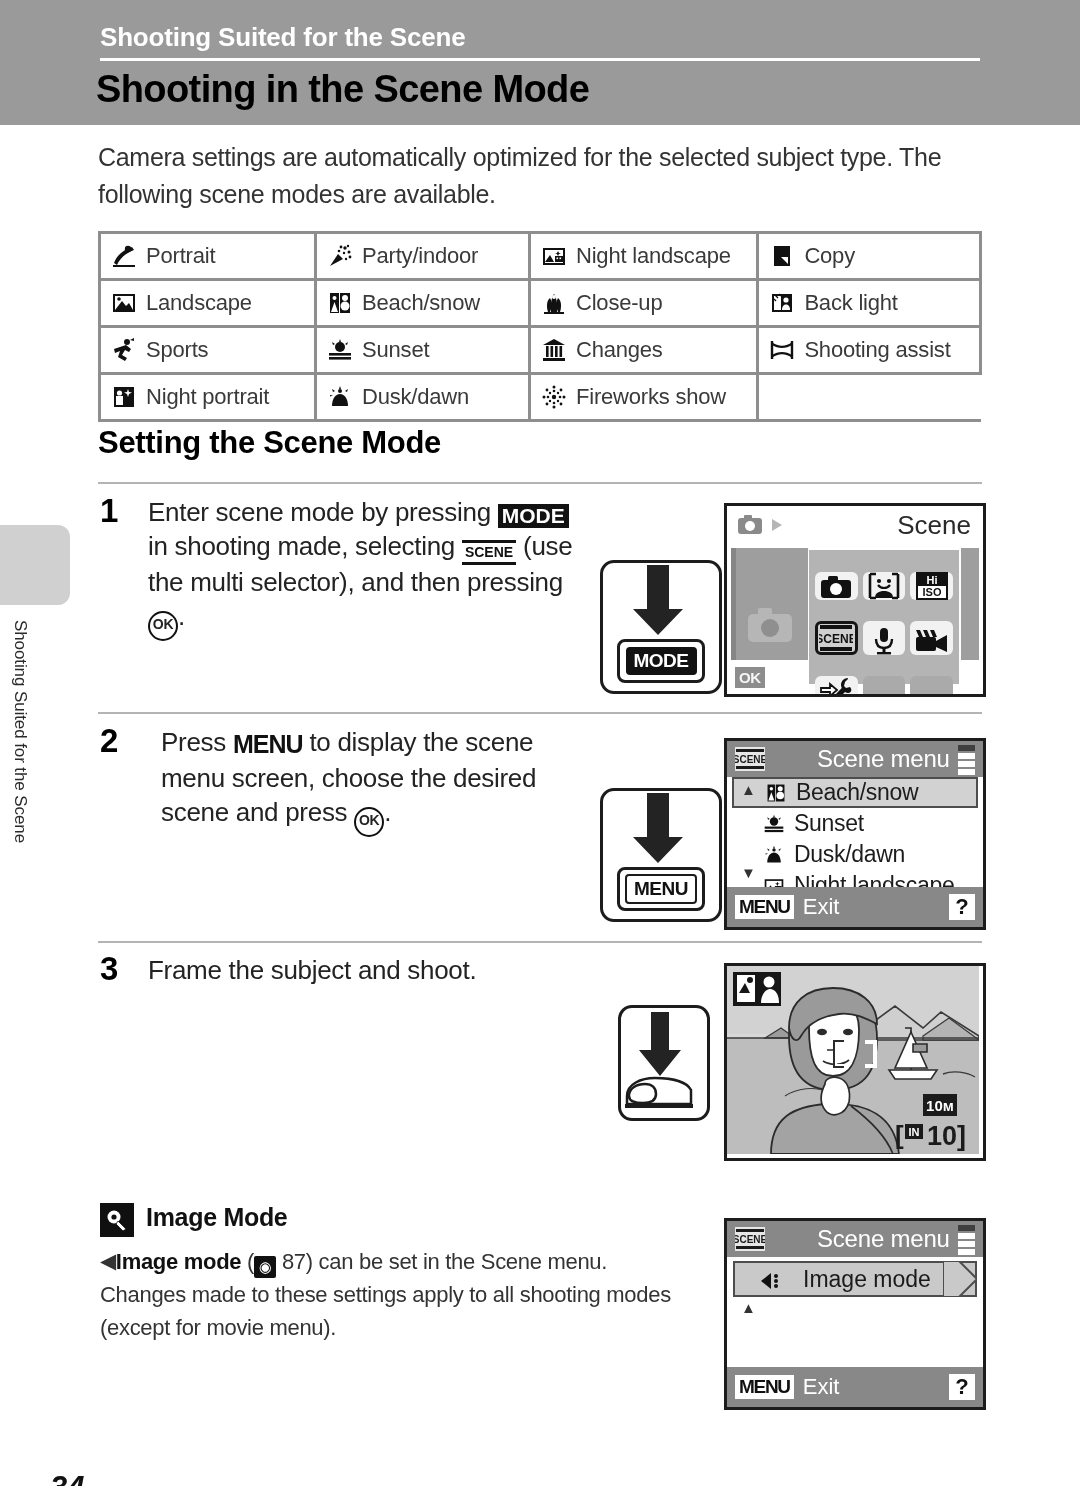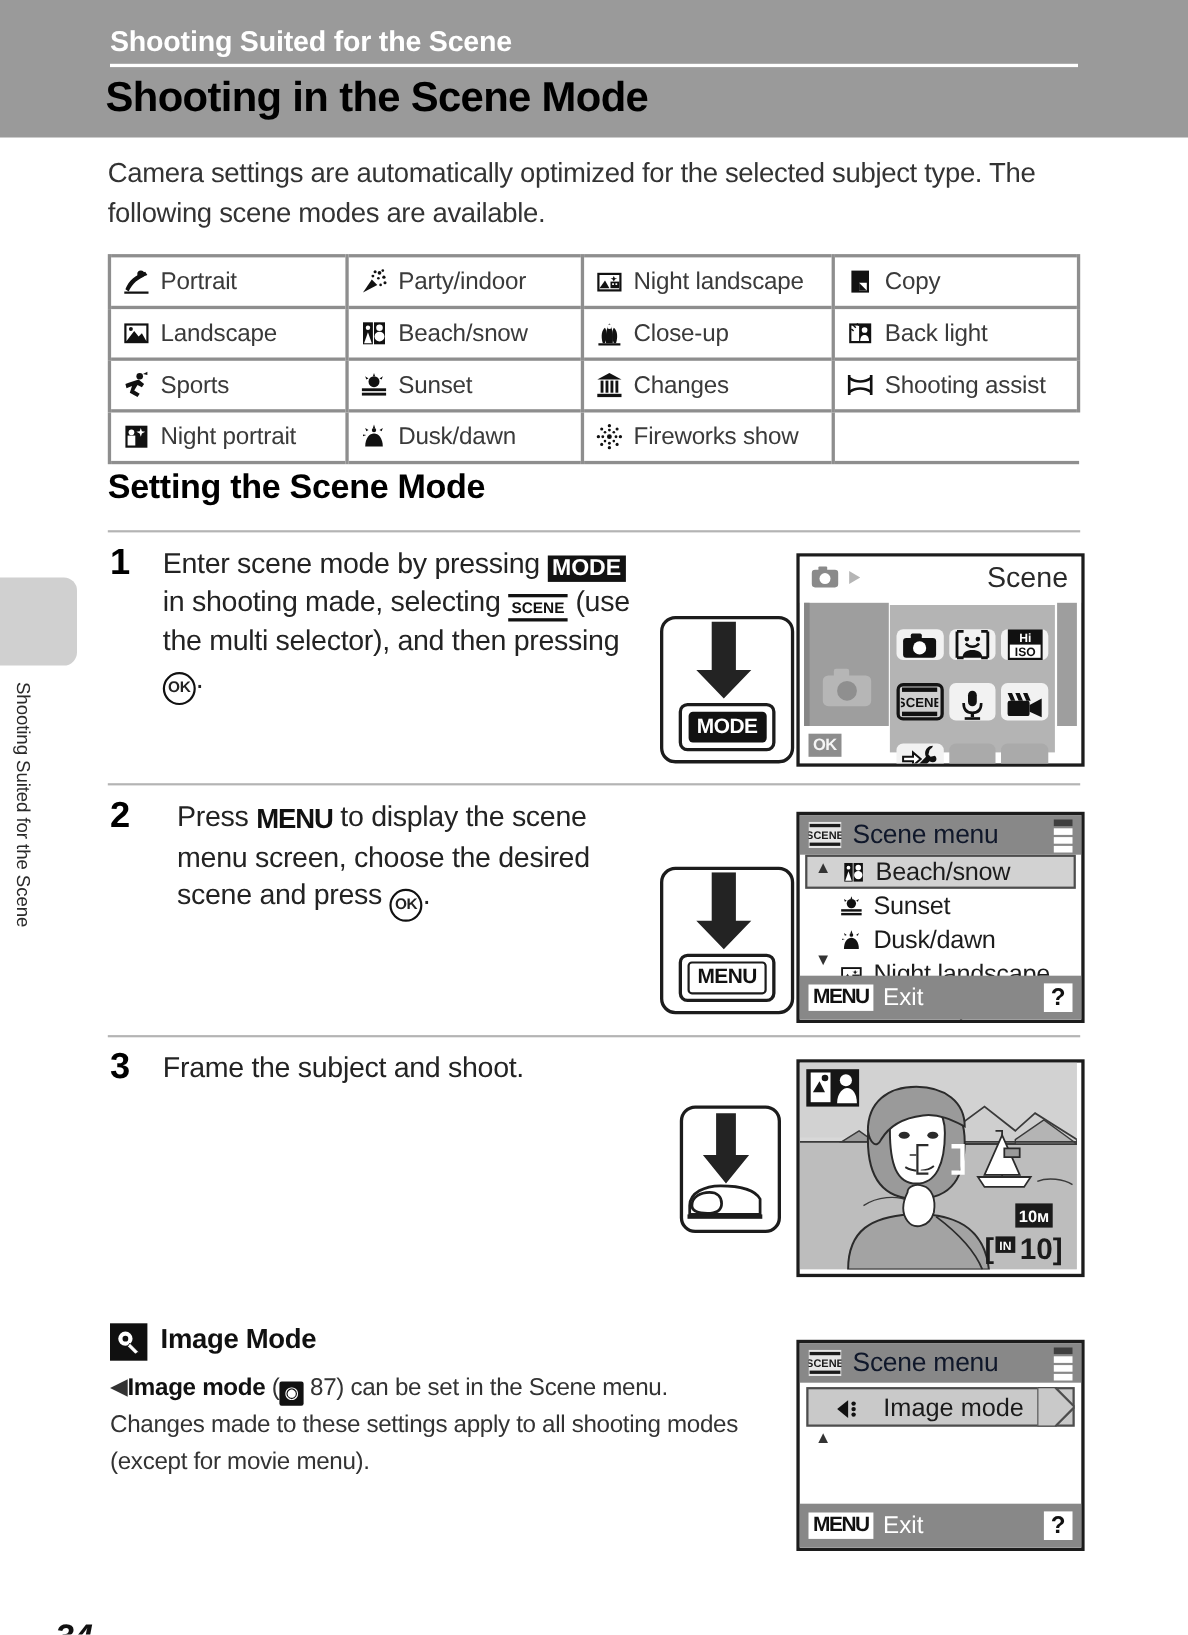--- a/index.html
+++ b/index.html
@@ -254,21 +254,21 @@
     padding: 2px 4px; letter-spacing: -0.5px;
   }
 
   
   .menu-bar {
     position: absolute; left: 0; top: 0; right: 0; height: 36px;
     background: #888888;
     display: flex; align-items: center; gap: 10px; padding-left: 8px;
     box-sizing: border-box;
   }
-  .menu-bar-title { color: #0f172a; font-size: 24px; letter-spacing: -0.2px; }
+  .menu-bar-title { color: #ffffff; font-size: 24px; letter-spacing: -0.2px; margin-left: 42px; }
   .scroll-stack {
     position: absolute; right: 8px; top: 4px;
     display: flex; flex-direction: column; gap: 2px;
   }
   .scroll-stack i { display:block; width: 17px; height: 6px; background:#ffffff; }
   .scroll-stack i.on { background: #3f3f3f; }
 
   .menu-list { position: absolute; left: 0; top: 36px; right: 0; bottom: 40px; }
   .menu-row {
     display: flex; align-items: center; gap: 9px;

